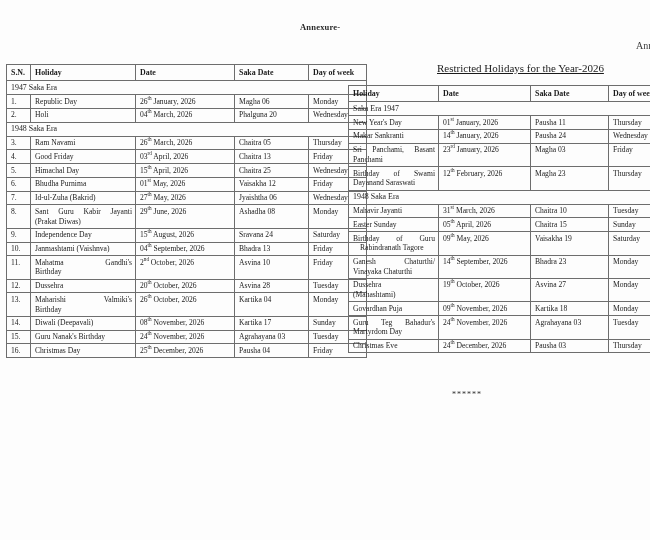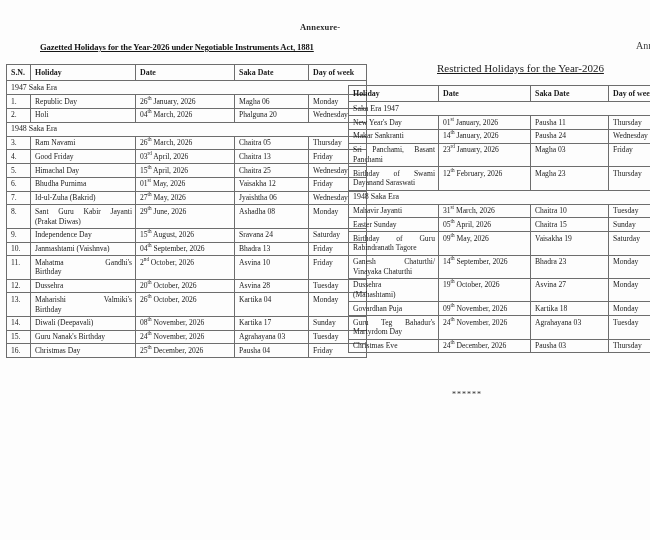--- a/index.html
+++ b/index.html
@@ -143,21 +143,20 @@
 </style>
 </head>
 <body>
 
 <div class="page">
 
   <div class="annexure-left">Annexure-</div>
 
   <div class="annexure-right">Annexure</div>
 
-  <div class="title-left">Gazetted Holidays for the Year-2026 under Negotiable Instruments Act, 1881</div>
 
   <div class="title-right">Restricted Holidays for the Year-2026</div>
 
   <table class="doc-table" id="gazetted-table">
     <colgroup>
       <col class="c-sn">
         <col class="c-hol">
         <col class="c-date">
       <col class="c-saka">
         <col class="c-day">
@@ -362,21 +361,21 @@
         </tr>
         <tr>
           <td>Easter Sunday</td>
           <td>05<sup>th</sup> April, 2026</td>
           <td>Chaitra 15</td>
           <td>Sunday</td>
         </tr>
         <tr>
           <td class="justify-cell">
             <div>Birthday of Guru</div>
-            <div style="text-align-last: left;">Rabindranath Tagore</div>
+            <div style="text-align-last: left; margin-left: 7px;">Rabindranath Tagore</div>
           </td>
           <td>09<sup>th</sup> May, 2026</td>
           <td>Vaisakha 19</td>
           <td>Saturday</td>
         </tr>
         <tr>
           <td class="justify-cell">
             <div>Ganesh Chaturthi/</div>
             <div style="text-align-last: left;">Vinayaka Chaturthi</div>
           </td>

